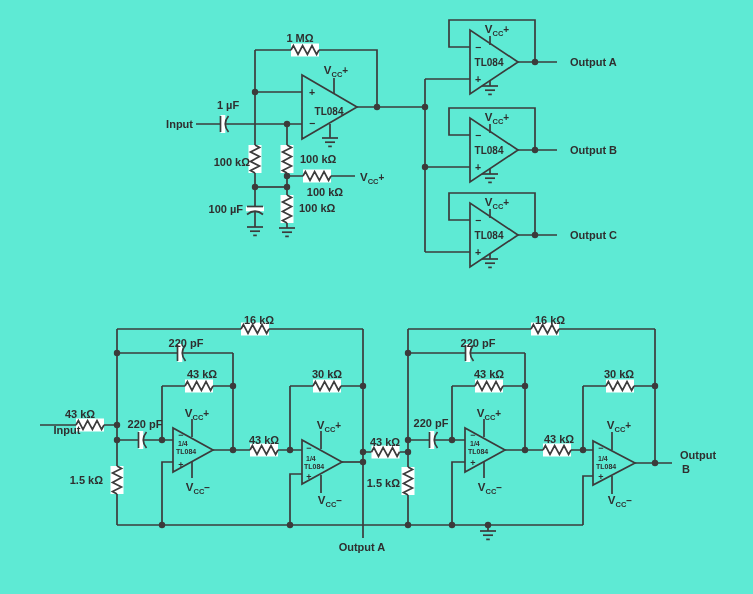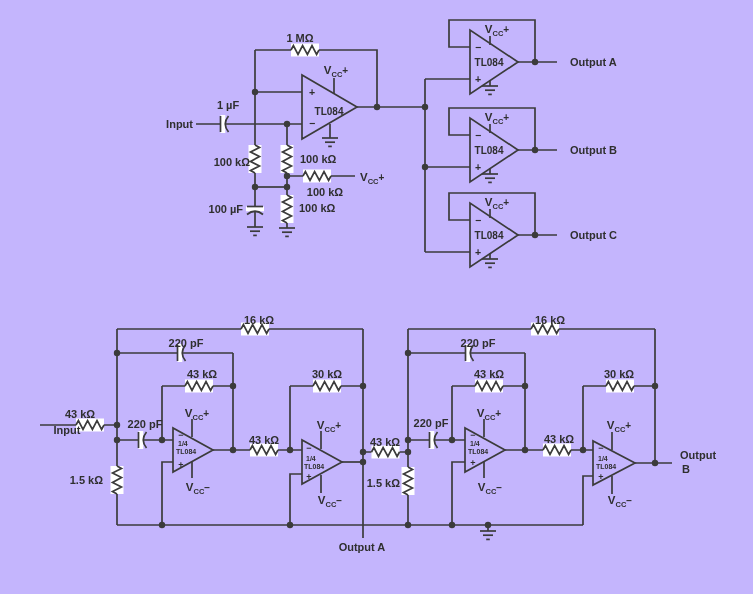--- a/index.html
+++ b/index.html
@@ -1,16 +1,16 @@
 <!DOCTYPE html>
 <html><head>
 <meta charset="utf-8">
 <style>
   html,body{margin:0;padding:0;background:#ffffff;}
-  .stage{width:753px;height:594px;background:#c4b5fd;position:relative;overflow:hidden;}
+  .stage{width:753px;height:594px;background:#5eead4;position:relative;overflow:hidden;}
   svg{display:block;}
   .w{stroke:#3b3b3b;stroke-width:1.7;fill:none;}
   .sym{stroke:#3b3b3b;stroke-width:1.7;fill:none;}
   .dot{fill:#3b3b3b;stroke:none;}
   text{font-family:"Liberation Sans","DejaVu Sans",sans-serif;font-weight:bold;fill:#2f2f2f;stroke:none;}
   .lbl{font-size:11px;}
   .big{font-size:10px;}
   .xs{font-size:7px;}
   .pin{font-size:10.5px;}
   .pinsm{font-size:9px;}

